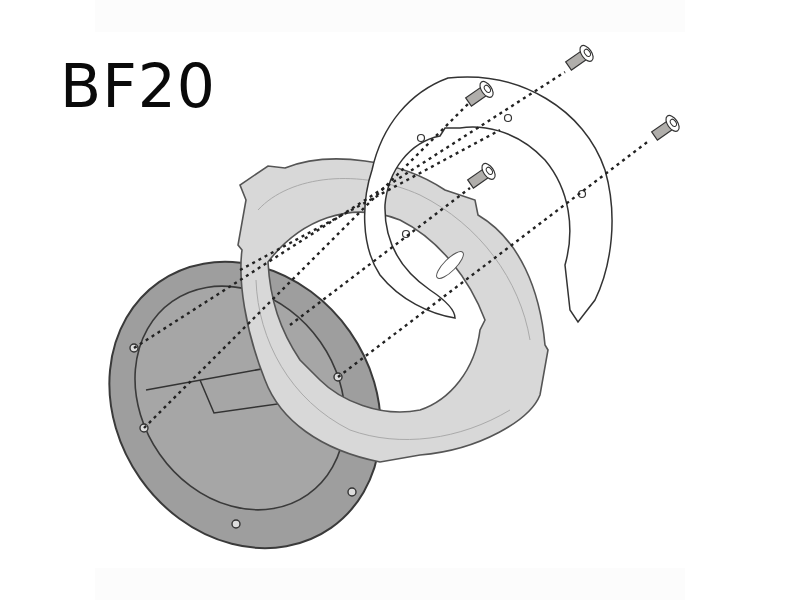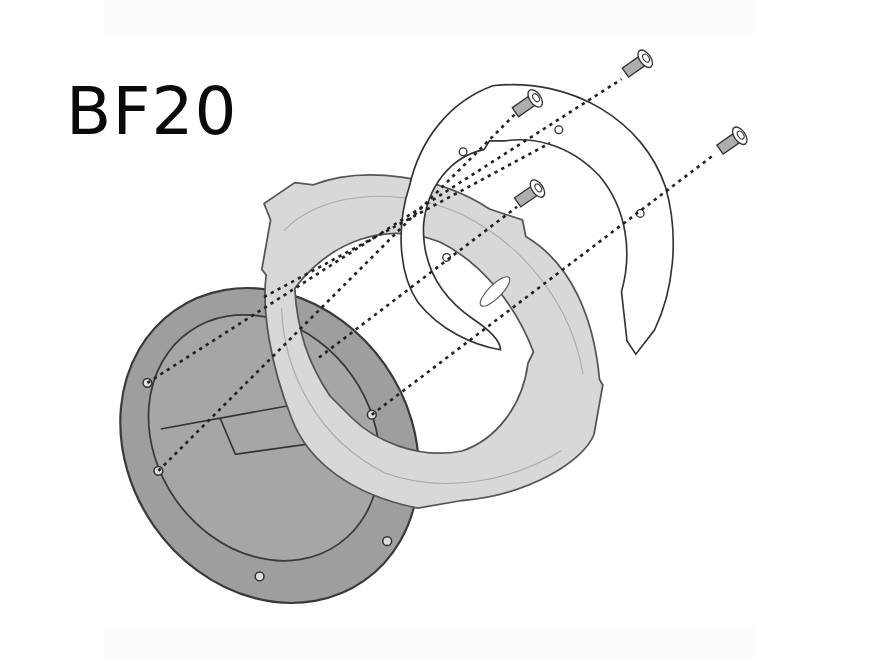--- a/index.html
+++ b/index.html
@@ -1,21 +1,21 @@
 <!DOCTYPE html>
 <html><head>
 <meta charset="utf-8">
 <style>
   html, body { margin: 0; padding: 0; background: #ffffff; }
   body { width: 800px; height: 600px; position: relative; overflow: hidden;
          font-family: "DejaVu Sans", "Liberation Sans", sans-serif; }
   .band { position: absolute; left: 95px; width: 590px; background: #fcfcfc; }
   .band-top { top: 0; height: 32px; }
   .band-bottom { top: 568px; height: 32px; }
-  .model-label { position: absolute; left: 60px; top: 72px; font-size: 60px;
+  .model-label { position: absolute; left: 60px; top: 56px; font-size: 60px;
                  color: #0a0a0a; letter-spacing: 1px; line-height: 1;
                  font-family: "DejaVu Sans", sans-serif; }
   svg.diagram { position: absolute; left: 0; top: 0; }
 </style>
 </head>
 <body>
 
 <div class="band band-top"></div>
 <div class="band band-bottom"></div>
 

